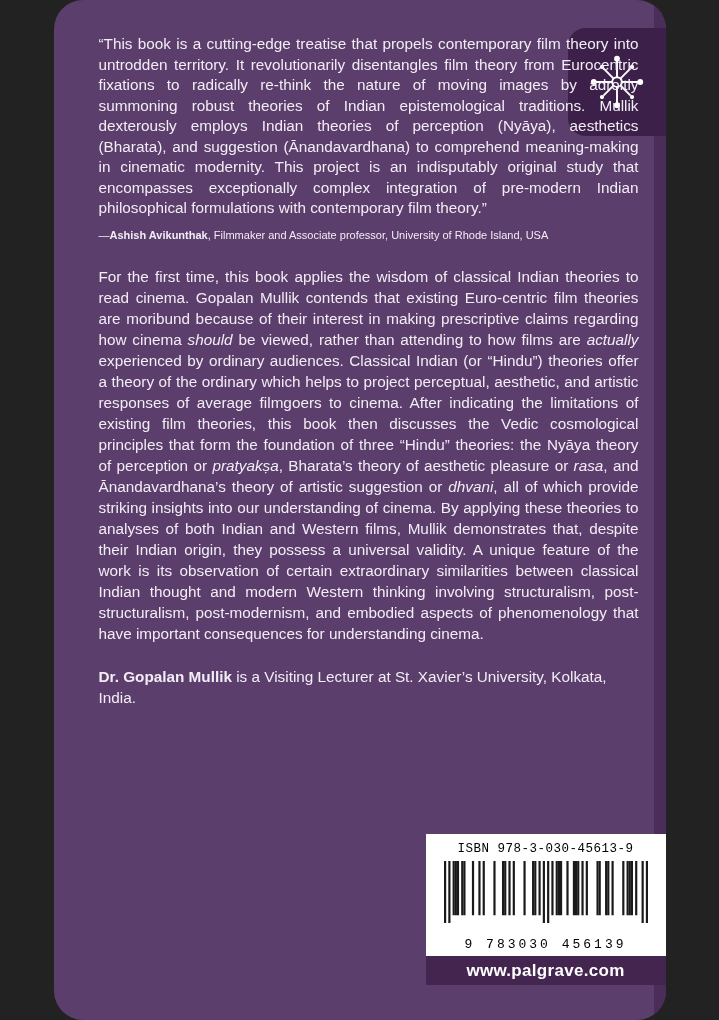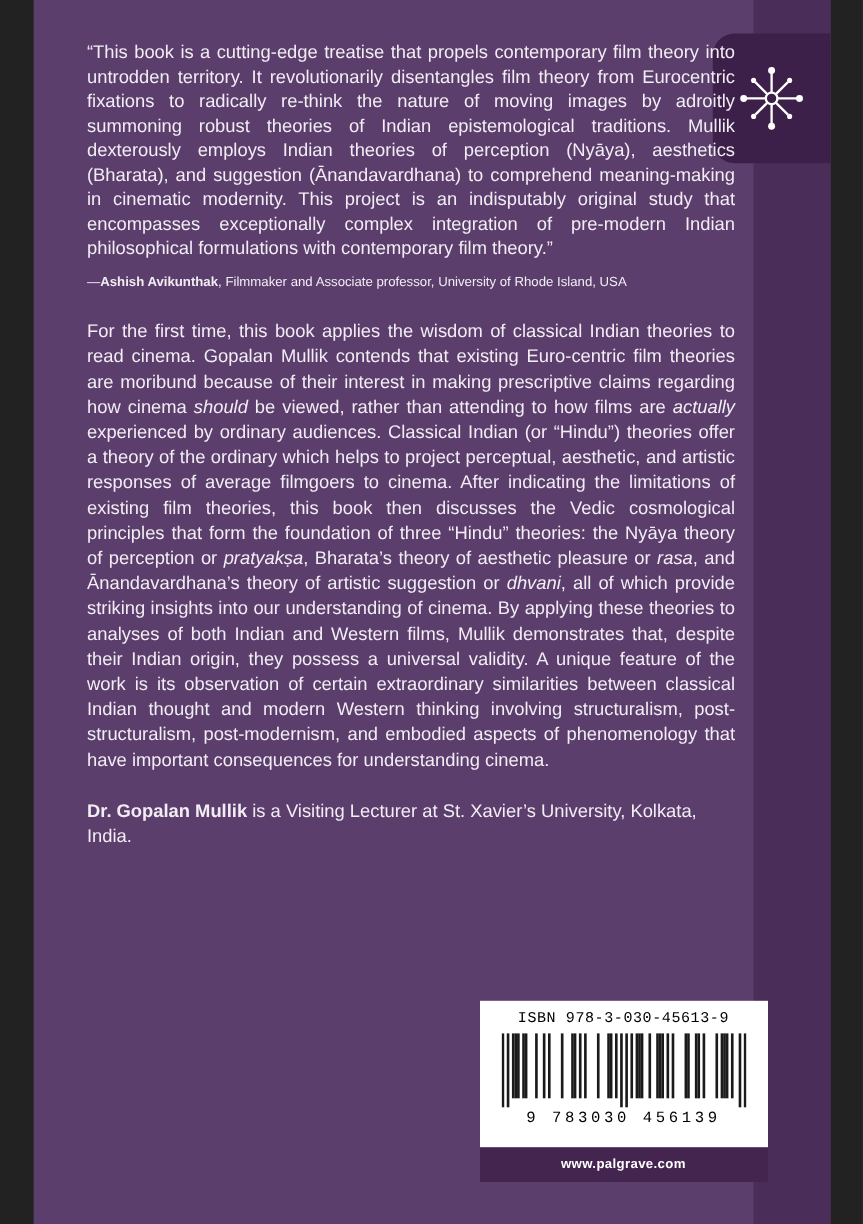--- a/index.html
+++ b/index.html
@@ -8,26 +8,27 @@
     --logo-box: #3c2049;
     --text: #f2edf5;
     --barcode-footer: #432550;
     --barcode-bg: #ffffff;
     --bar-color: #1a1a1a;
   }
   * { margin: 0; padding: 0; box-sizing: border-box; }
   body { background: #222; font-family: "Liberation Sans", sans-serif; }
   .page {
     position: relative;
-    width: 664px;
+    width: 612px;
     height: 1020px;
     background: var(--background);
     color: var(--text);
     overflow: hidden;
     margin: 0 auto;
+    border-radius: 29px;
   }
   .side-strip {
     position: absolute;
     left: 600px; top: 0;
     width: 119px; height: 1020px;
     background: var(--side-strip);
   }
   .logo-box {
     position: absolute;
     right: 0; top: 28px;
@@ -84,33 +85,33 @@
     color: #000;
   }
   .bars {
     display: block;
     margin: 5px auto 0;
     width: 204px;
     height: 62px;
     fill: var(--bar-color);
   }
   .digits {
-    margin-top: 1px;
+    margin-top: 14px;
     font-family: "Liberation Mono", monospace;
     font-size: 13px;
     letter-spacing: 3px;
     color: #000;
   }
   .website-bar {
     position: absolute;
     left: 0; bottom: 0;
     width: 100%; height: 29px;
     background: var(--barcode-footer);
     color: #fff;
-    font-size: 11px;
+    font-size: 17px;
     font-weight: bold;
     line-height: 29px;
     letter-spacing: 0.3px;
     text-align: center;
   }
   .publisher {
     position: absolute;
     left: 44px; top: 914px;
     font-size: 30px;
     line-height: 31px;

